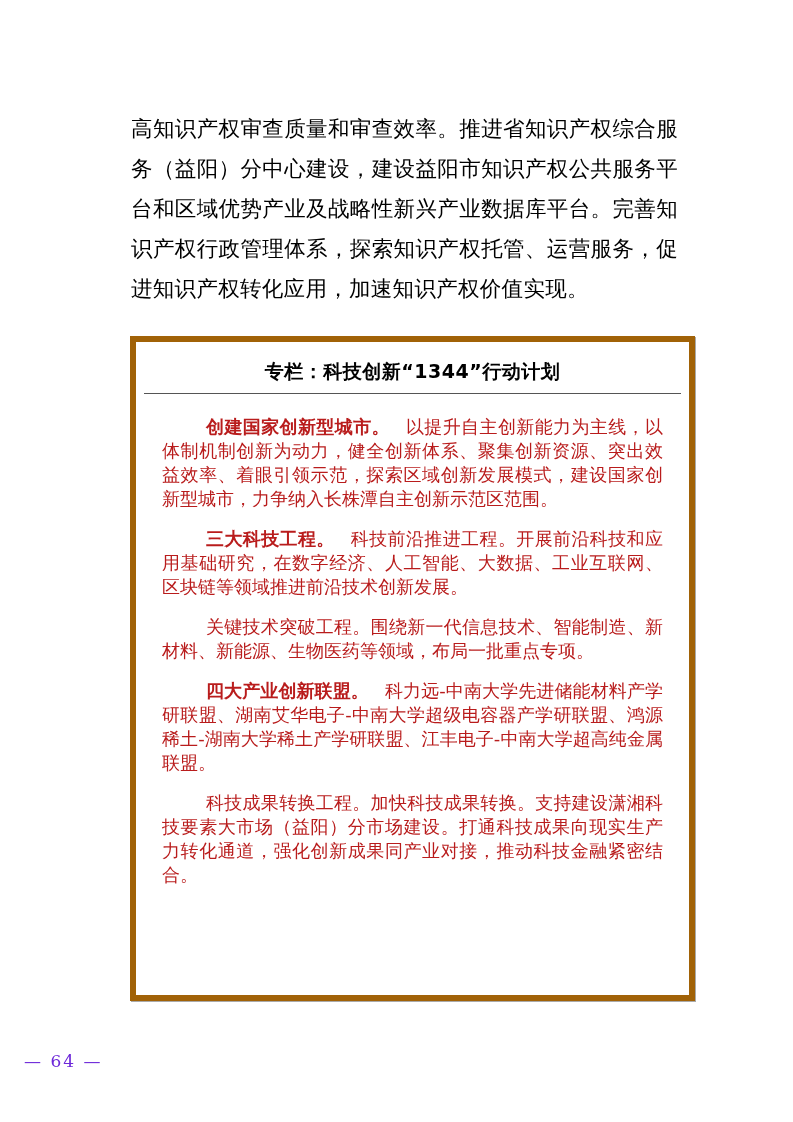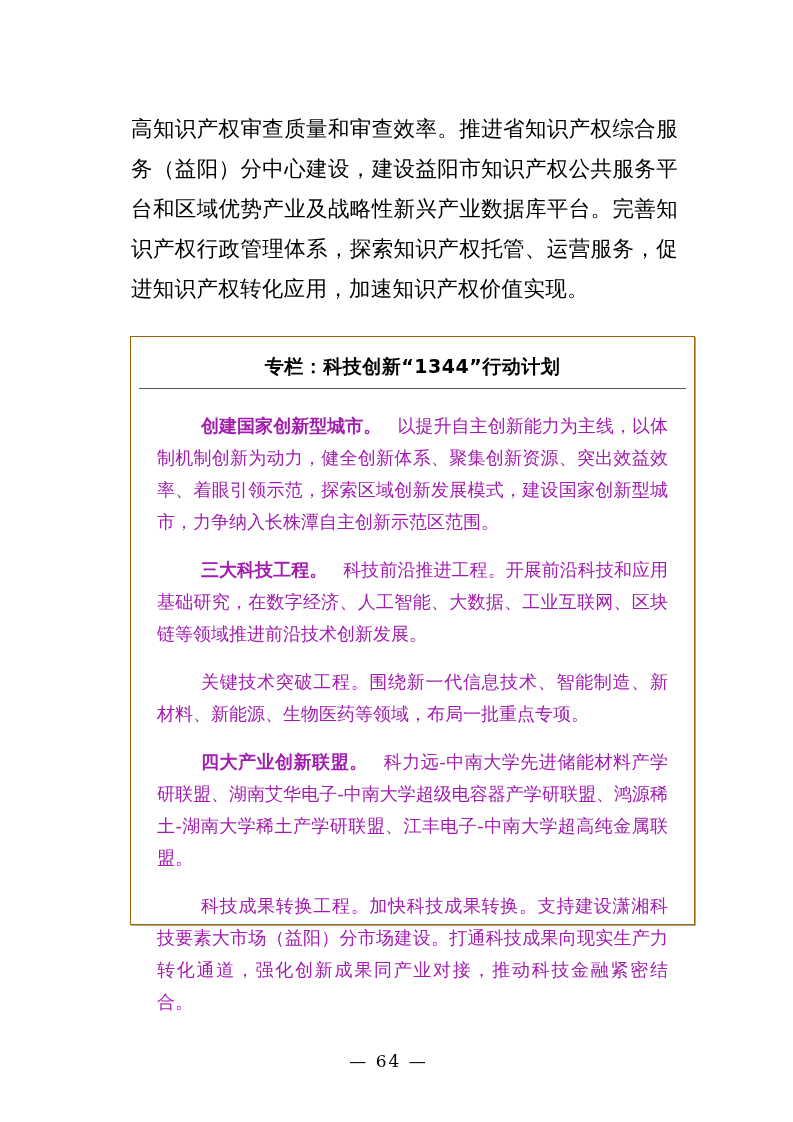--- a/index.html
+++ b/index.html
@@ -30,60 +30,60 @@
     text-justify: inter-ideograph;
     letter-spacing: 0.3px;
     color: #000000;
   }
   
   .panel {
     position: absolute;
     left: 122px;
     top: 328px;
     width: 565px;
-    height: 589px;
-    border: 1px solid #a16207;
+    height: 665px;
+    border: 6px solid #a16207;
     box-shadow: 1px 1px 0 #aaaaaa;
     background: #ffffff;
   }
   .panel-title {
     height: 44px;
     border-bottom: 1px solid #555555;
     display: flex;
     align-items: center;
     justify-content: center;
     font-size: 19px;
     font-weight: bold;
     letter-spacing: 0.5px;
     color: #000000;
   }
   .panel-body {
     padding: 13px 10px 0 10px;
     font-size: 18px;
-    line-height: 32px;
+    line-height: 24px;
     text-align: justify;
     text-justify: inter-ideograph;
-    color: #a21caf;
+    color: #b91c1c;
   }
   .panel-body p {
     text-indent: 2em;
     margin: 0;
   }
   .lead { font-weight: bold; }
   
   .footer {
     position: absolute;
     left: 0;
     top: 1035px;
     width: 761px;
-    text-align: center;
+    text-align: left;
     font-family: "DejaVu Serif", serif;
     font-size: 17px;
     letter-spacing: 2px;
-    color: #000000;
+    color: #6d28d9;
   }
 </style>
 </head>
 <body>
 
 <div class="page">
 
   <div class="intro">高知识产权审查质量和审查效率。推进省知识产权综合服务（益阳）分中心建设，建设益阳市知识产权公共服务平台和区域优势产业及战略性新兴产业数据库平台。完善知识产权行政管理体系，探索知识产权托管、运营服务，促进知识产权转化应用，加速知识产权价值实现。</div>
 
   <div class="panel">

